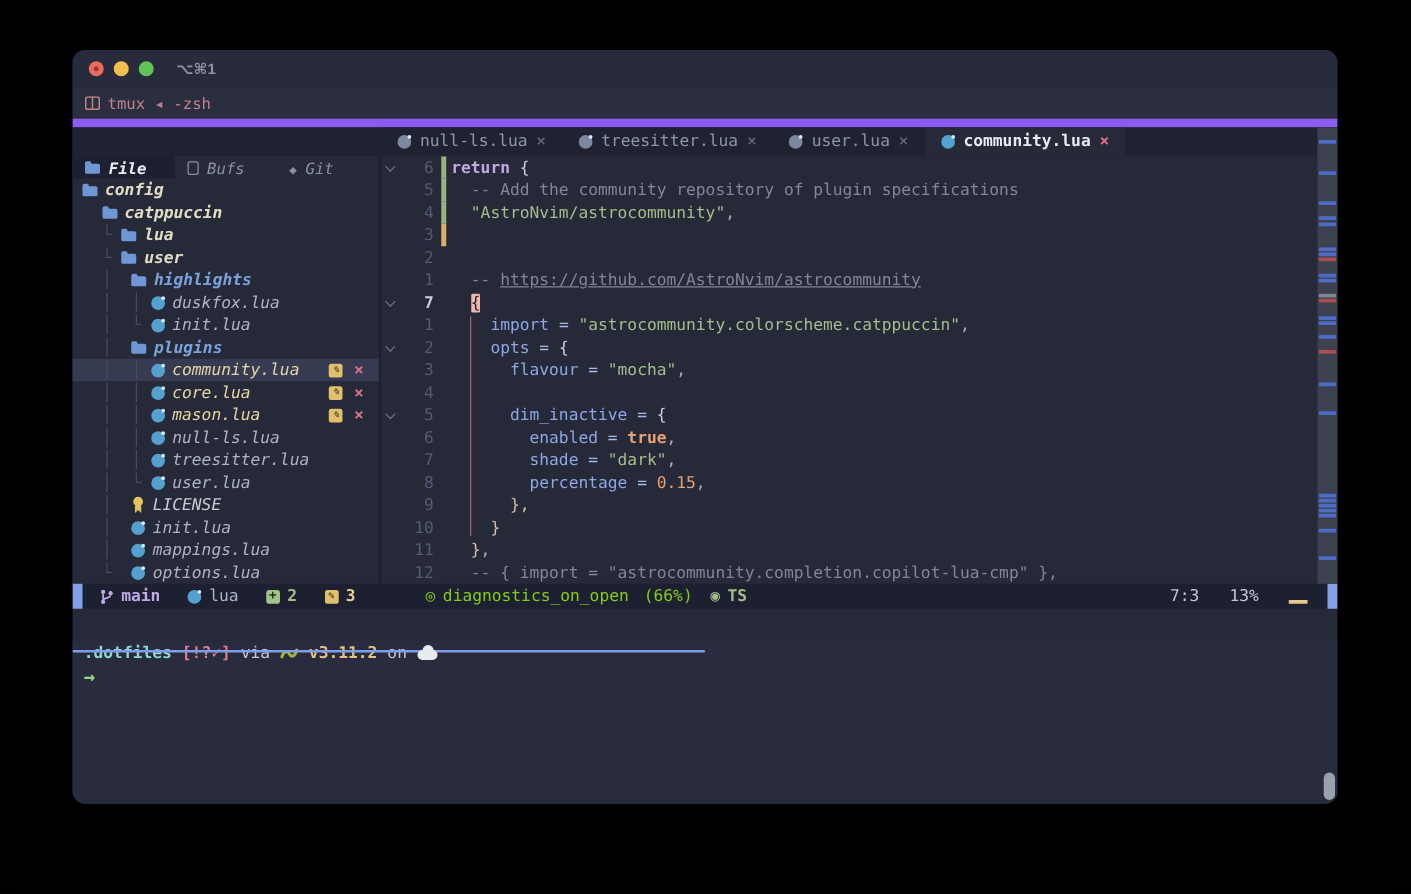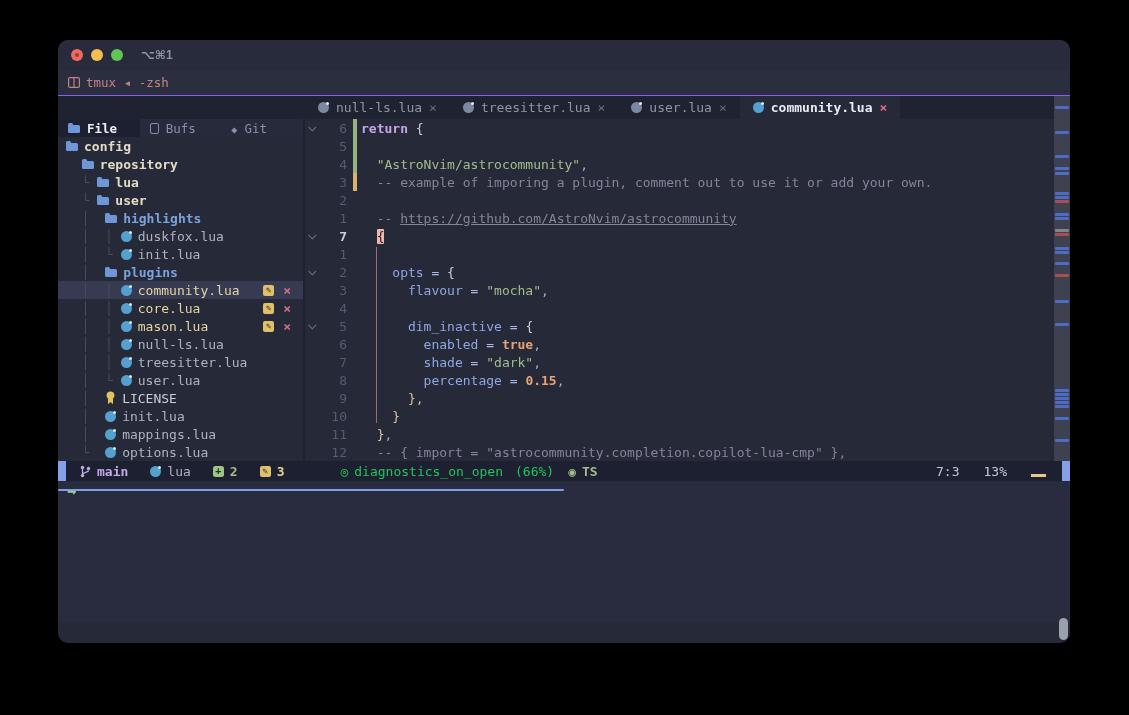--- a/index.html
+++ b/index.html
@@ -12,32 +12,32 @@
   .lights{display:flex;gap:8px;margin-left:13px;z-index:2;}
   .light{width:12px;height:12px;border-radius:50%;border:none;padding:0;}
   .light.red{background:#ec6a5e;position:relative;}
   .light.red::after{content:"";position:absolute;left:4px;top:4px;width:4px;height:4px;border-radius:50%;background:#9c3c33;}
   .light.yellow{background:#f5bf4f;}
   .light.green{background:#61c454;}
   .shortcut{color:#8e93a2;font-size:12px;margin-left:18px;font-family:"Liberation Sans","DejaVu Sans",sans-serif;font-weight:700;z-index:2;}
   .window-title{position:absolute;left:0;right:0;text-align:center;color:#b9bec9;font-weight:700;
                 font-size:13px;font-family:"Liberation Sans","DejaVu Sans",sans-serif;}
   
-  .tabbar{height:25px;background:#2b2e3f;border-bottom:1px solid #8b5cf6;display:flex;align-items:center;padding-left:10px;}
+  .tabbar{height:25px;background:#2b2e3f;border-bottom:7px solid #8b5cf6;display:flex;align-items:center;padding-left:10px;}
   .iterm-tab{display:flex;align-items:center;gap:6px;color:#c08389;font-size:12.5px;}
   
   .nvim{position:relative;background:#252938;}
   .topline{height:23px;background:#1f2230;display:flex;}
   .tabspacer{width:247px;}
   .btab{display:flex;align-items:center;gap:7px;padding:0 13px;color:#8f95a8;background:#1f2230;cursor:default;}
   .btab .close{color:#6b7084;font-size:13px;}
   .btab.active{background:#252938;color:#e8ebf4;font-weight:700;}
   .btab.active .close{color:#e06c8a;font-weight:700;}
   .nvim-body{display:flex;height:342px;}
-  .sidebar{width:245px;display:flex;flex-direction:column;background:#252938;}
+  .sidebar{width:245px;display:flex;flex-direction:column;background:#252938;font-style:italic;}
   .side-tabs{height:18px;display:flex;background:#272a3a;font-size:12.5px;}
   .sidetab{width:82px;display:flex;align-items:center;gap:7px;padding-left:10px;color:#8a90a4;box-sizing:border-box;}
   .sidetab.active{background:#1d2030;color:#eceef5;font-weight:700;}
   .tree{flex:1;}
   .trow{height:18px;display:flex;align-items:center;padding-left:8px;}
   .trow.selected{background:#363b52;}
   .guides{white-space:pre;color:#474c63;}
   .trow .ic,.trow .svgic{margin-right:6px;}
   .t-dir{color:#e3dcc5;font-weight:600;}
   .t-dirblue{color:#7ca2dd;font-weight:600;}
@@ -60,21 +60,21 @@
   .sign.g{background:#96b37e;}
   .sign.y{background:#dcb06a;}
   .ctext{white-space:pre;color:#ccd0e0;}
   .tok-kw{color:#c4a7e7;font-weight:600;}
   .tok-cmt{color:#878399;}
   .tok-str{color:#a3be8c;}
   .tok-url{color:#878399;text-decoration:underline;}
   .tok-id{color:#8fa7e4;}
   .tok-op{color:#a8b8e8;}
   .tok-bool{color:#e8a273;font-weight:600;}
-  .tok-num{color:#e8a273;font-weight:bold;}
+  .tok-num{color:#e8a273;}
   .tok-fg{color:#ccd0e0;}
   .tok-pun{color:#a8adc0;}
   .tok-br{color:#dcc0a2;}
   .tok-cursor{background:#eeb8ae;color:#232333;border-radius:1px;}
   .scopeline{position:absolute;left:71px;top:128px;width:1px;height:176px;background:#9b6a77;}
   .satellite{position:absolute;right:0;top:0;width:16px;height:365px;background:#3d4150;}
   .mark{position:absolute;left:1px;right:1px;height:3px;border-radius:1px;}
   .mark.b{background:#4f6cc4;}
   .mark.r{background:#a94f52;}
   .mark.g{background:#7d8591;}
@@ -87,21 +87,21 @@
   [data-name="segment-diagnostics"]{margin-left:56px;}
   [data-name="segment-progress"]{margin-left:12px;}
   [data-name="segment-lsp"]{margin-left:18px;}
   [data-name="segment-treesitter"]{margin-left:14px;}
   [data-name="segment-position"]{margin-left:auto;text-align:right;}
   [data-name="segment-percent"]{margin-left:24px;}
   .sl-purple{color:#c0aae4;font-weight:600;}
   .sl-grayblue{color:#a9b2c8;}
   .sl-green{color:#a3be8c;font-weight:600;}
   .sl-yellow{color:#e6cf8e;font-weight:600;}
-  .sl-gray{color:#22c55e;text-align:right;}
+  .sl-gray{color:#84cc16;text-align:right;}
   .sl-fg{color:#c3c8d8;}
   .cbar{width:15px;height:3px;background:#e8c889;margin:9px 0 0 24px;}
   
   .shell{height:140px;background:#292c3e;position:relative;}
   .pane-border{position:absolute;top:7px;left:0;width:100%;height:2px;}
   .pane-border .active{display:block;width:50%;height:2px;background:#7e9fe8;border-radius:1px;}
   .prompt{display:flex;align-items:center;gap:8px;margin:26px 0 0 9px;height:18px;}
   .p-cyan{color:#8fd8d2;font-weight:700;}
   .p-rose{color:#e77d8f;font-weight:700;}
   .p-fg{color:#c3c7d6;}
@@ -197,21 +197,21 @@
           </div>
         <div class="tree" id="tree" data-name="file-tree">
             <div class="trow" data-name="tree-item-config">
               <span class="guides" data-name="indent-guides"></span>
               <span class="ic ic-folder" data-name="folder-icon"></span>
               <span class="t-dir" data-name="tree-item-label">config</span>
             </div>
             <div class="trow" data-name="tree-item-astronvim">
               <span class="guides" data-name="indent-guides">  </span>
               <span class="ic ic-folder" data-name="folder-icon"></span>
-              <span class="t-dir" data-name="tree-item-label">repository</span>
+              <span class="t-dir" data-name="tree-item-label">catppuccin</span>
             </div>
             <div class="trow" data-name="tree-item-lua">
               <span class="guides" data-name="indent-guides">  └ </span>
               <span class="ic ic-folder" data-name="folder-icon"></span>
               <span class="t-dir" data-name="tree-item-label">lua</span>
             </div>
             <div class="trow" data-name="tree-item-user">
               <span class="guides" data-name="indent-guides">  └ </span>
               <span class="ic ic-folder" data-name="folder-icon"></span>
               <span class="t-dir" data-name="tree-item-label">user</span>
@@ -313,32 +313,32 @@
               <span class="chev" data-name="fold-chevron-icon"></span>
             </span>
             <span class="lnum" data-name="line-number">6</span>
             <span class="sign g" data-name="git-sign"></span>
             <span class="ctext" data-name="code-text"><span class="tok-kw" data-name="code-token">return</span><span class="tok-fg" data-name="code-token"> {</span></span>
           </div>
           <div class="cl" data-name="code-line">
             <span class="fold" data-name="fold-column"></span>
             <span class="lnum" data-name="line-number">5</span>
             <span class="sign g" data-name="git-sign"></span>
+            <span class="ctext" data-name="code-text"><span class="tok-cmt" data-name="code-token">  -- Add the community repository of plugin specifications</span></span>
           </div>
           <div class="cl" data-name="code-line">
             <span class="fold" data-name="fold-column"></span>
             <span class="lnum" data-name="line-number">4</span>
             <span class="sign g" data-name="git-sign"></span>
             <span class="ctext" data-name="code-text"><span class="tok-str" data-name="code-token">  "AstroNvim/astrocommunity"</span><span class="tok-pun" data-name="code-token">,</span></span>
           </div>
           <div class="cl" data-name="code-line">
             <span class="fold" data-name="fold-column"></span>
             <span class="lnum" data-name="line-number">3</span>
             <span class="sign y" data-name="git-sign"></span>
-            <span class="ctext" data-name="code-text"><span class="tok-cmt" data-name="code-token">  -- example of imporing a plugin, comment out to use it or add your own.</span></span>
           </div>
           <div class="cl" data-name="code-line">
             <span class="fold" data-name="fold-column"></span>
             <span class="lnum" data-name="line-number">2</span>
             <span class="sign" data-name="git-sign"></span>
           </div>
           <div class="cl" data-name="code-line">
             <span class="fold" data-name="fold-column"></span>
             <span class="lnum" data-name="line-number">1</span>
             <span class="sign" data-name="git-sign"></span>
@@ -349,20 +349,21 @@
               <span class="chev" data-name="fold-chevron-icon"></span>
             </span>
             <span class="lnum" data-name="line-number">7</span>
             <span class="sign" data-name="git-sign"></span>
             <span class="ctext" data-name="code-text"><span class="tok-fg" data-name="code-token">  </span><span class="tok-cursor" data-name="cursor-block">{</span></span>
           </div>
           <div class="cl" data-name="code-line">
             <span class="fold" data-name="fold-column"></span>
             <span class="lnum" data-name="line-number">1</span>
             <span class="sign" data-name="git-sign"></span>
+            <span class="ctext" data-name="code-text"><span class="tok-id" data-name="code-token">    import</span><span class="tok-op" data-name="code-token"> = </span><span class="tok-str" data-name="code-token">"astrocommunity.colorscheme.catppuccin"</span><span class="tok-pun" data-name="code-token">,</span></span>
           </div>
           <div class="cl" data-name="code-line">
             <span class="fold" data-name="fold-column">
               <span class="chev" data-name="fold-chevron-icon"></span>
             </span>
             <span class="lnum" data-name="line-number">2</span>
             <span class="sign" data-name="git-sign"></span>
             <span class="ctext" data-name="code-text"><span class="tok-id" data-name="code-token">    opts</span><span class="tok-op" data-name="code-token"> = </span><span class="tok-fg" data-name="code-token">{</span></span>
           </div>
           <div class="cl" data-name="code-line">
@@ -501,17 +502,31 @@
         </div>
         <div class="cbar" data-name="segment-cmd-cursor"></div>
         <div class="modeblock right" data-name="mode-indicator-right"></div>
       </div>
   </div>
 
   <div class="shell" data-name="shell-pane">
     <div class="pane-border" data-name="tmux-pane-border">
         <span class="active"></span>
       </div>
+    <div class="prompt" id="prompt" data-name="shell-prompt">
+        <span class="p-cyan" data-name="prompt-segment">.dotfiles</span>
+        <span class="p-rose" data-name="prompt-segment">[!?✓]</span>
+        <span class="p-fg" data-name="prompt-segment">via</span>
+        <span class="svgic" data-name="snake-icon">
+          <svg width="15" height="12" viewBox="0 0 15 12">
+            <path d="M1.5 9.5 C3 4.5,6 4.5,7.5 7.2 C9 10,12 9.5,13.2 4.5" stroke="#a8b33a" stroke-width="2.4" fill="none" stroke-linecap="round"></path>
+            <circle cx="13.4" cy="4" r="1.3" fill="#a8b33a"></circle>
+          </svg>
+        </span>
+        <span class="p-yellow" data-name="prompt-segment">v3.11.2</span>
+        <span class="p-fg" data-name="prompt-segment">on</span>
+        <span class="ic ic-cloud" data-name="cloud-icon"></span>
+      </div>
     <div class="parrow" data-name="prompt-arrow">→</div>
   </div>
 
   <div class="scrollthumb" data-name="macos-scrollbar-thumb"></div>
 </div>
 
 </body></html>

